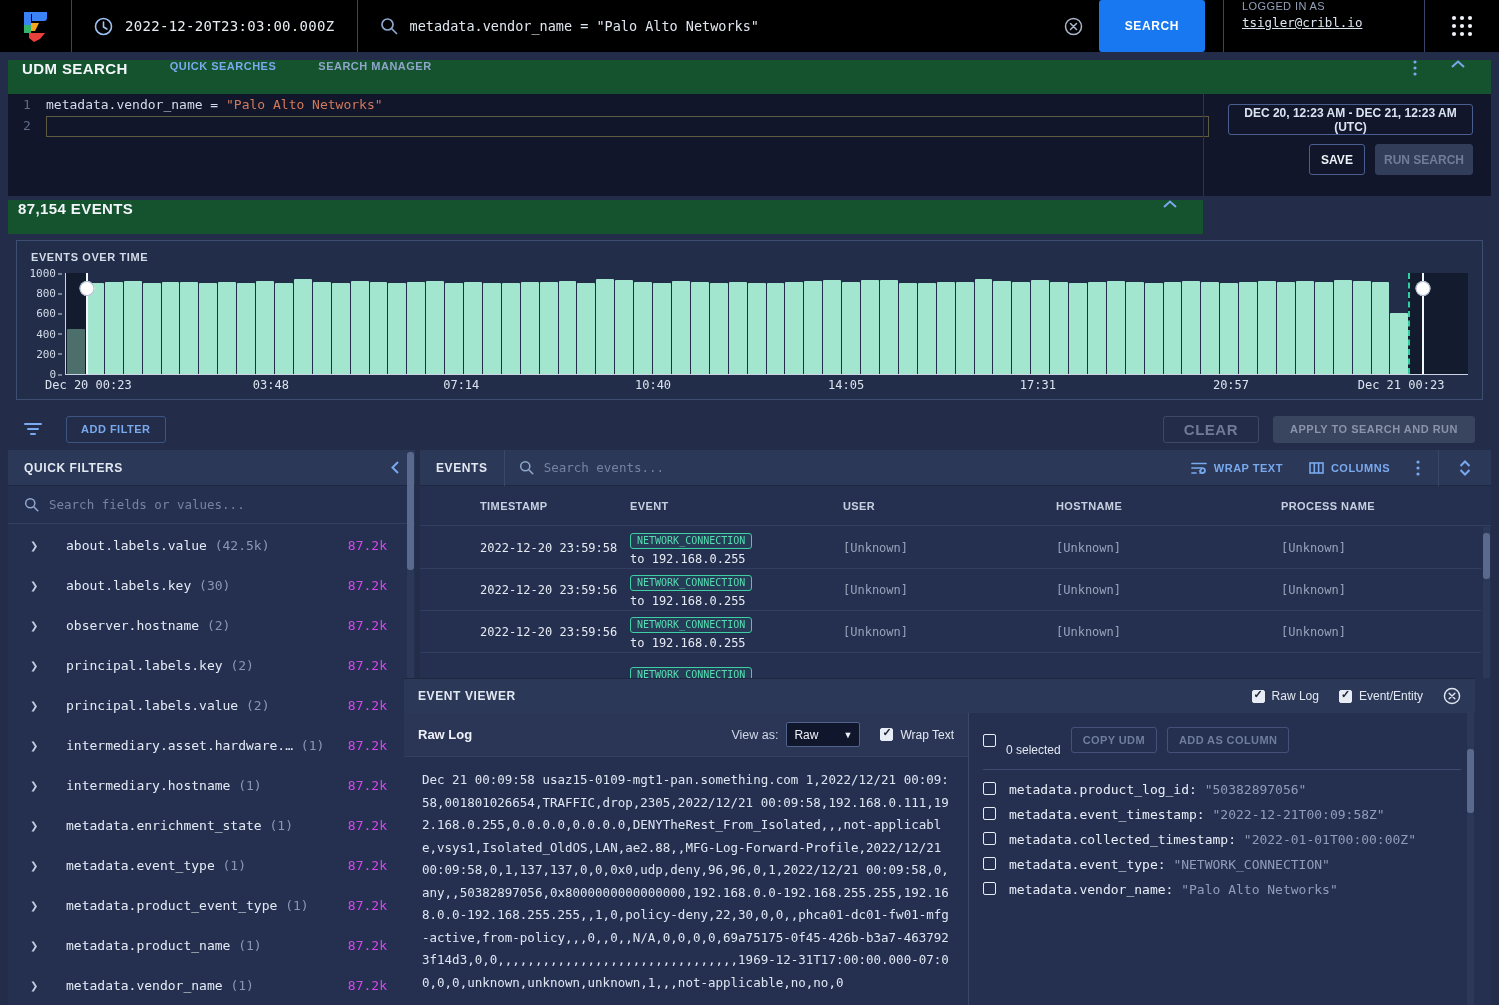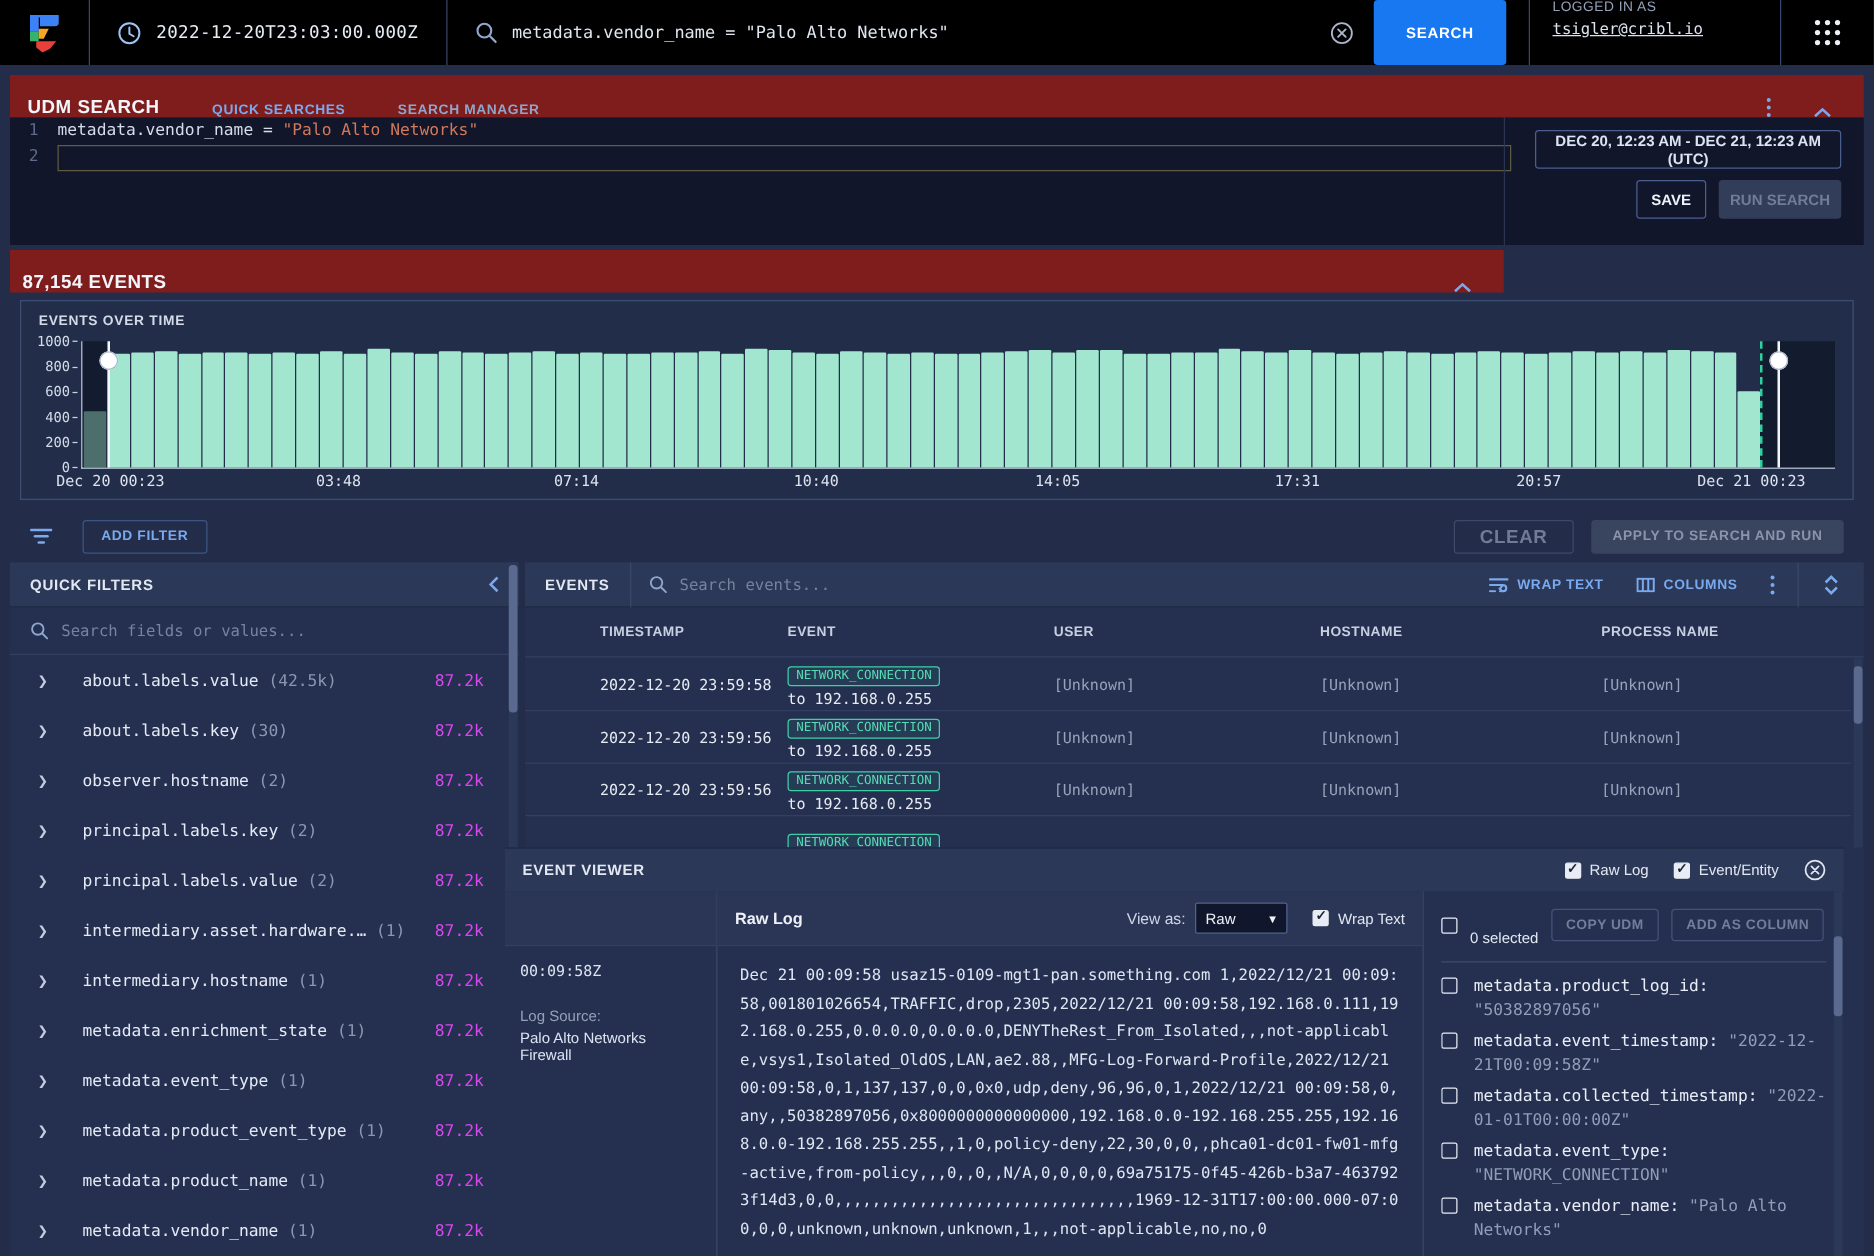--- a/index.html
+++ b/index.html
@@ -16,21 +16,21 @@
   #tb-query { font-size:13.5px; color:#dfe6f0; }
   #tb-right { margin-left:auto; display:flex; }
   .icon-btn { background:none; border:none; cursor:pointer; display:flex; align-items:center; }
   #search-btn { background:#1778f2; color:#fff; border:none; border-radius:3px; font-weight:bold; font-size:12px; letter-spacing:.6px; padding:9px 26px; margin:0 18px 0 16px; cursor:pointer; }
   #login-block { padding:0 18px; min-width:200px; }
   #login-label { font-size:11px; color:#94a1ba; letter-spacing:.4px; }
   #login-email { font-size:12.5px; color:#dbe3f0; text-decoration:underline; font-family:"DejaVu Sans Mono", monospace; margin-top:3px; display:inline-block; }
   #apps-icon { margin:0 24px; }
 
   
-  .band { background:#7f1d1d; display:flex; align-items:flex-end; }
+  .band { background:#14532d; display:flex; align-items:flex-start; }
   .band-title { font-weight:bold; letter-spacing:.4px; }
 
   #udm-panel { position:absolute; left:8px; top:60px; width:1483px; }
   #udm-head { height:34px; padding:0 14px; }
   #udm-title { font-size:15px; color:#f2f5fa; }
   .tab { font-size:11px; font-weight:bold; letter-spacing:.5px; color:#79a9ee; margin-left:42px; background:none; border:none; cursor:pointer; }
   .tab.dim { color:#8fa5cc; }
   #udm-head .spacer { flex:1; }
 
   #editor { height:102px; background:#11162a; position:relative; }
@@ -566,28 +566,20 @@
         <span class="lbl">Event/Entity</span>
       </label>
     <button class="icon-btn">
       <svg width="18" height="18" viewBox="0 0 19 19">
           <circle cx="9.5" cy="9.5" r="8" fill="none" stroke="#dfe6f0" stroke-width="1.5"></circle>
           <path d="M6.5 6.5l6 6M12.5 6.5l-6 6" stroke="#dfe6f0" stroke-width="1.5" stroke-linecap="round"></path>
         </svg>
     </button>
   </div>
   <div id="viewer-cols">
-    <div id="vcol-meta" class="vcol">
-      <div class="vcol-head"></div>
-      <div id="meta-body">
-        <div id="meta-time">00:09:58Z</div>
-        <div id="meta-src-label">Log Source:</div>
-        <div id="meta-src">Palo Alto Networks Firewall</div>
-      </div>
-    </div>
     <div id="vcol-raw" class="vcol">
       <div class="vcol-head">
         <span class="h">Raw Log</span>
         <div id="viewas">
           <span class="lab">View as:</span>
           <div id="viewas-select">
               <span>Raw</span>
               <span class="car">▼</span>
             </div>
           <label class="cb-row" id="wraptext2">

